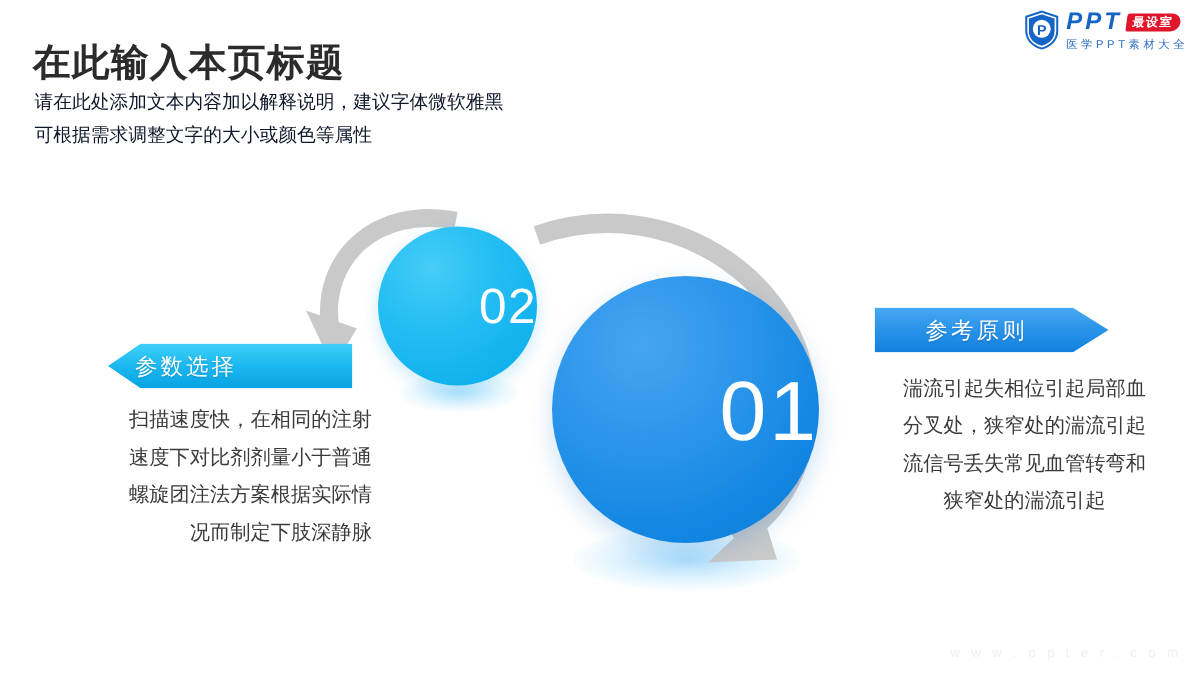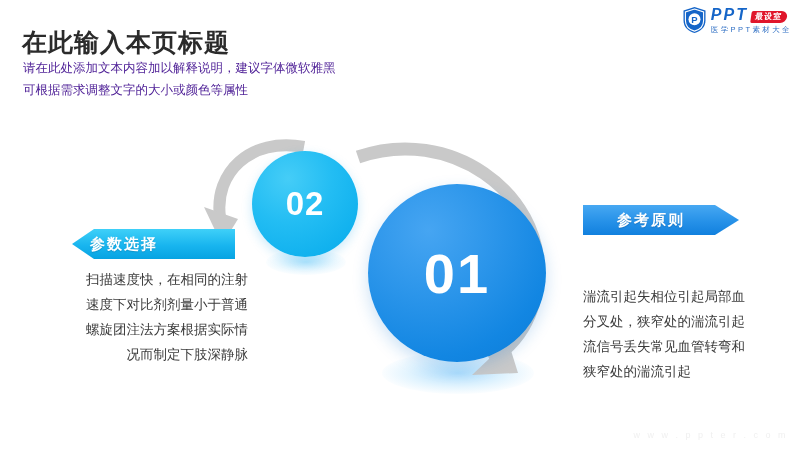--- a/index.html
+++ b/index.html
@@ -26,21 +26,21 @@
     color: #2b2b2b;
     letter-spacing: 1px;
     line-height: 1.15;
     white-space: nowrap;
   }
   #subtitle-block {
     position: absolute;
     left: 23px;
     top: 58px;
     font-size: 12.5px;
-    color: #4c1d95;
+    color: #0f172a;
     line-height: 1.75;
   }
   #subtitle-block .sub-line { display: block; white-space: nowrap; }
 
   
   #logo {
     position: absolute;
     right: 8px;
     top: 5px;
     height: 30px;
@@ -56,21 +56,21 @@
   }
   #logo .shield svg { display:block; }
   #logo .logo-text {
     display: flex;
     flex-direction: column;
     justify-content: center;
     line-height: 1;
   }
   #logo .logo-row1 {
     display: flex;
-    align-items: flex-end;
+    align-items: center;
     gap: 3px;
   }
   #logo .ppt-word {
     font-size: 16px;
     font-weight: bold;
     font-style: italic;
     color: #1565c8;
     letter-spacing: 2px;
   }
   #logo .red-badge {
@@ -91,23 +91,23 @@
     margin-top: 3px;
     white-space: nowrap;
   }
 
   
   .circle {
     position: absolute;
     border-radius: 50%;
     display: flex;
     align-items: center;
-    justify-content: center;
+    justify-content: flex-end;
     color: #ffffff;
-    font-weight: bold;
+    font-weight: normal;
   }
   #circle-01 {
     left: 368px;
     top: 184px;
     width: 178px;
     height: 178px;
     background: radial-gradient(circle at 34% 26%, #46a5f2 0%, #2b95ea 38%, #1286e2 72%, #0c7bd6 100%);
     font-size: 56px;
     letter-spacing: 2px;
     z-index: 4;
@@ -157,21 +157,21 @@
   #arrow-inner { left: 198px; top: 133px; }
 
   
   .banner {
     position: absolute;
     height: 30px;
     display: flex;
     align-items: center;
     color: #ffffff;
     font-size: 15px;
-    font-weight: bold;
+    font-weight: normal;
     letter-spacing: 2px;
     z-index: 5;
   }
   .banner .banner-label { display: block; }
 
   #banner-left {
     left: 72px;
     top: 229px;
     width: 163px;
     background: linear-gradient(180deg, #3fd0f8 0%, #18b5ef 55%, #07a3e2 100%);
@@ -204,22 +204,21 @@
   #text-left {
     left: 30px;
     top: 268px;
     width: 218px;
     text-align: right;
   }
   #text-right {
     left: 583px;
     top: 247px;
     width: 200px;
-    text-align: left;
-    margin-top: 38px;
+    text-align: center;
   }
   .body-text .txt-line { display: block; white-space: nowrap; }
 
   
   #watermark {
     position: absolute;
     right: 12px;
     bottom: 10px;
     font-size: 9px;
     letter-spacing: 2.5px;

